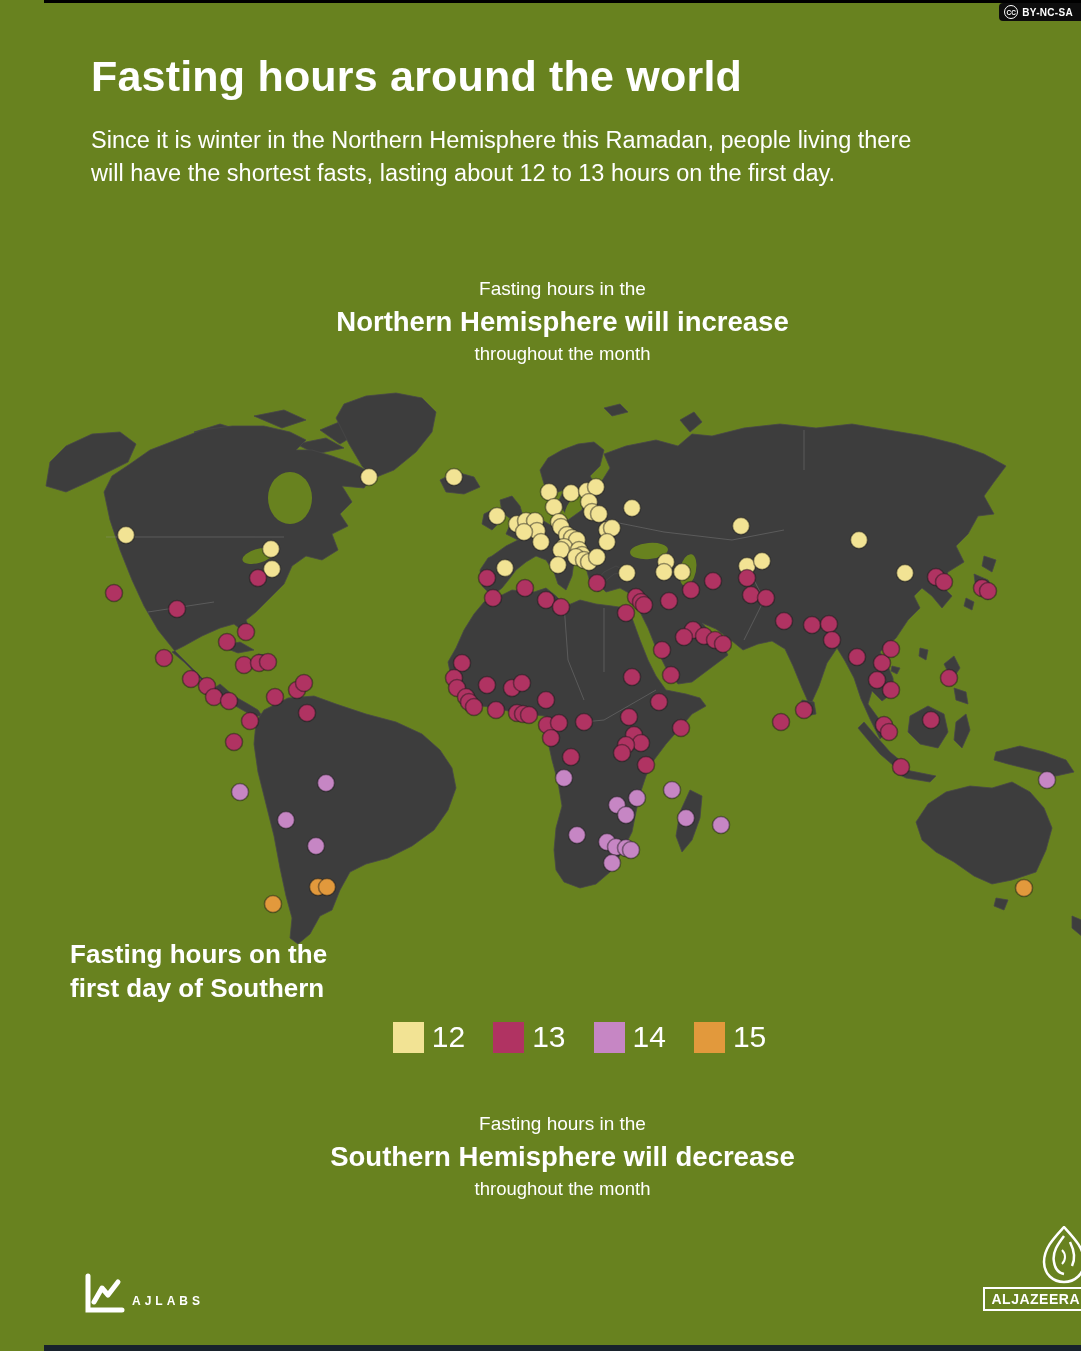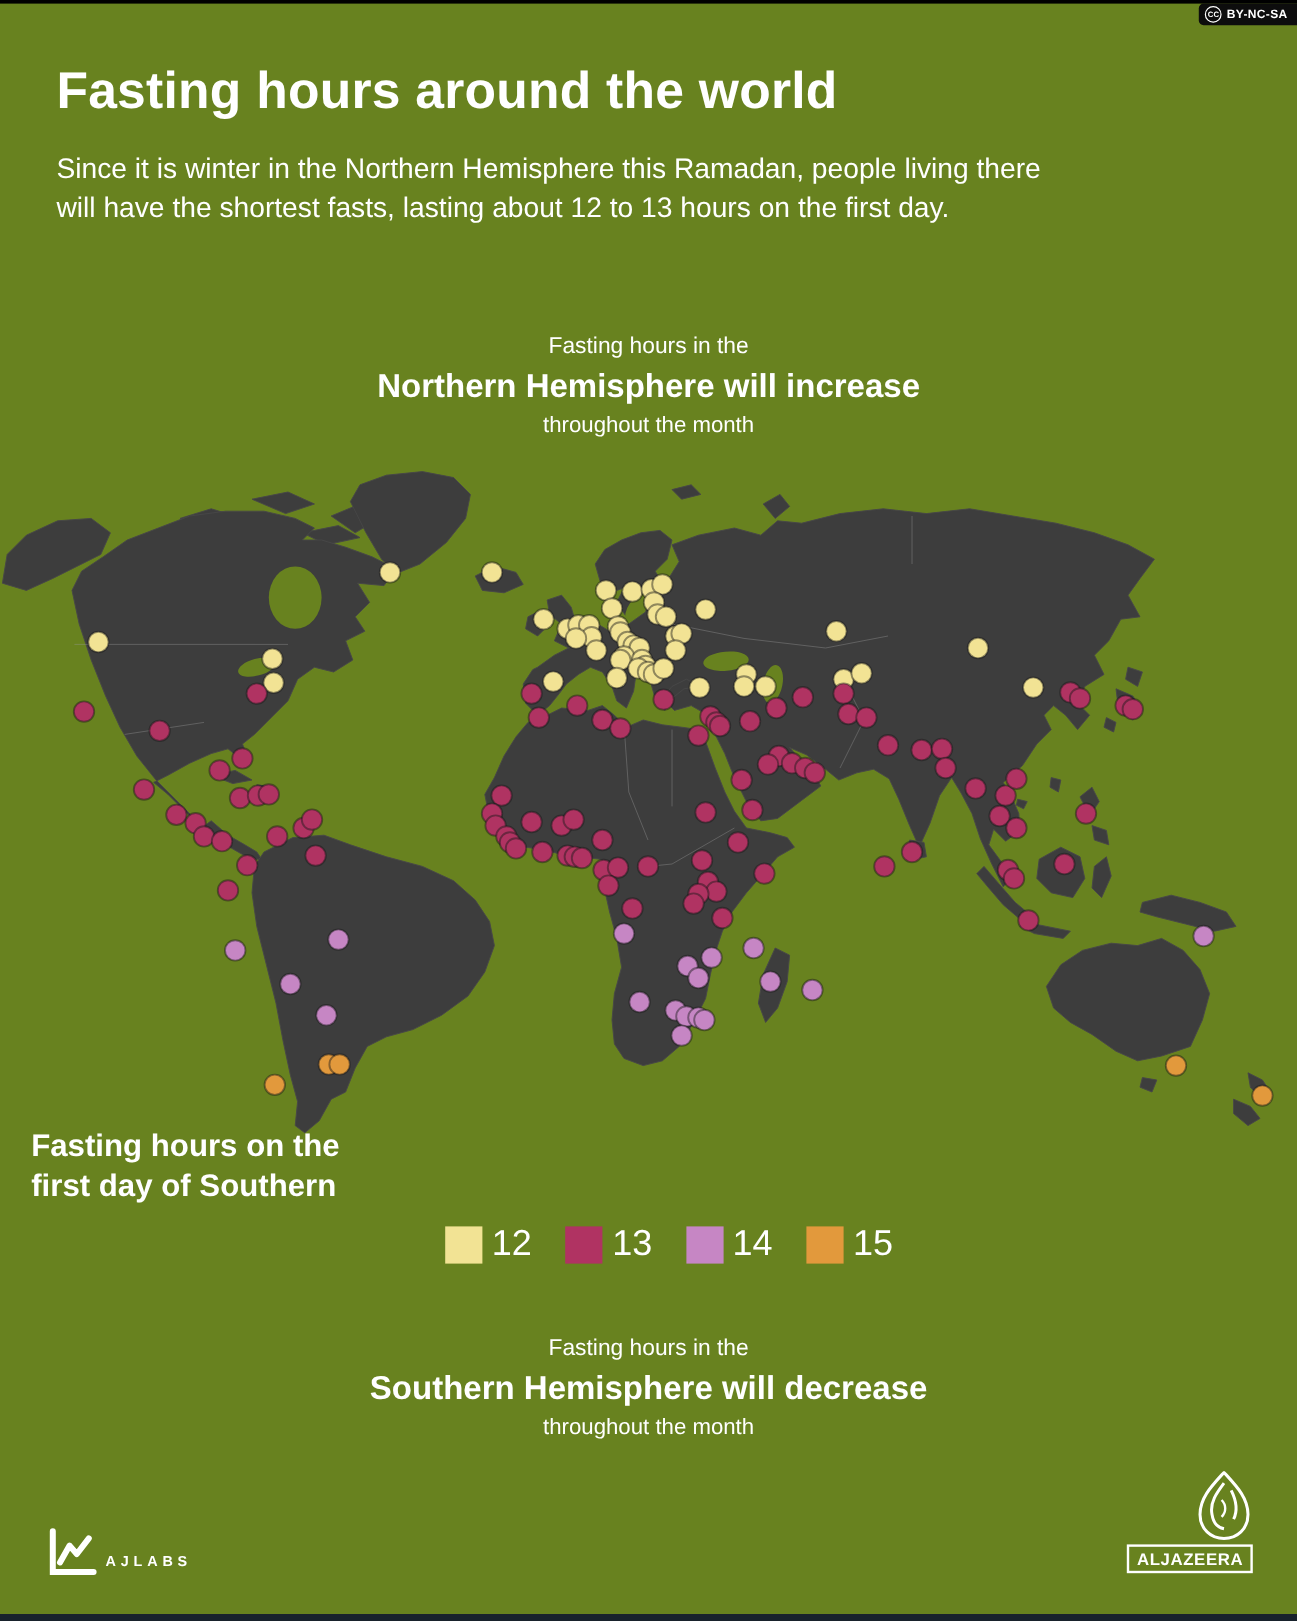--- a/index.html
+++ b/index.html
@@ -1,18 +1,18 @@
 <!DOCTYPE html>
 <html><head>
 <meta charset="utf-8">
 <style>
   html,body{margin:0;padding:0;}
   body{width:1081px;height:1351px;position:relative;overflow:hidden;
        font-family:"Liberation Sans","DejaVu Sans",sans-serif;background:#68821f;color:#fff;}
-  .page{position:absolute;inset:0;}
+  .page{position:absolute;inset:0;margin-left:44px;}
   .topbar{position:absolute;top:0;left:0;width:100%;height:3px;background:#000;}
   .bottombar{position:absolute;bottom:0;left:0;width:100%;height:6px;background:#18222c;}
 
   .cc-badge{position:absolute;top:3px;right:0;height:18px;background:#0d0d0d;border-radius:4px 0 0 4px;
             display:flex;align-items:center;gap:4px;padding:0 8px 0 5px;}
   .cc-circle{width:12px;height:12px;border:1.4px solid #fff;border-radius:50%;
              display:flex;align-items:center;justify-content:center;font-size:6.5px;font-weight:bold;color:#fff;}
   .cc-text{font-size:10px;font-weight:bold;letter-spacing:.3px;color:#fff;}
 
   .title{position:absolute;left:47px;top:52px;font-size:43px;font-weight:700;letter-spacing:.2px;}

